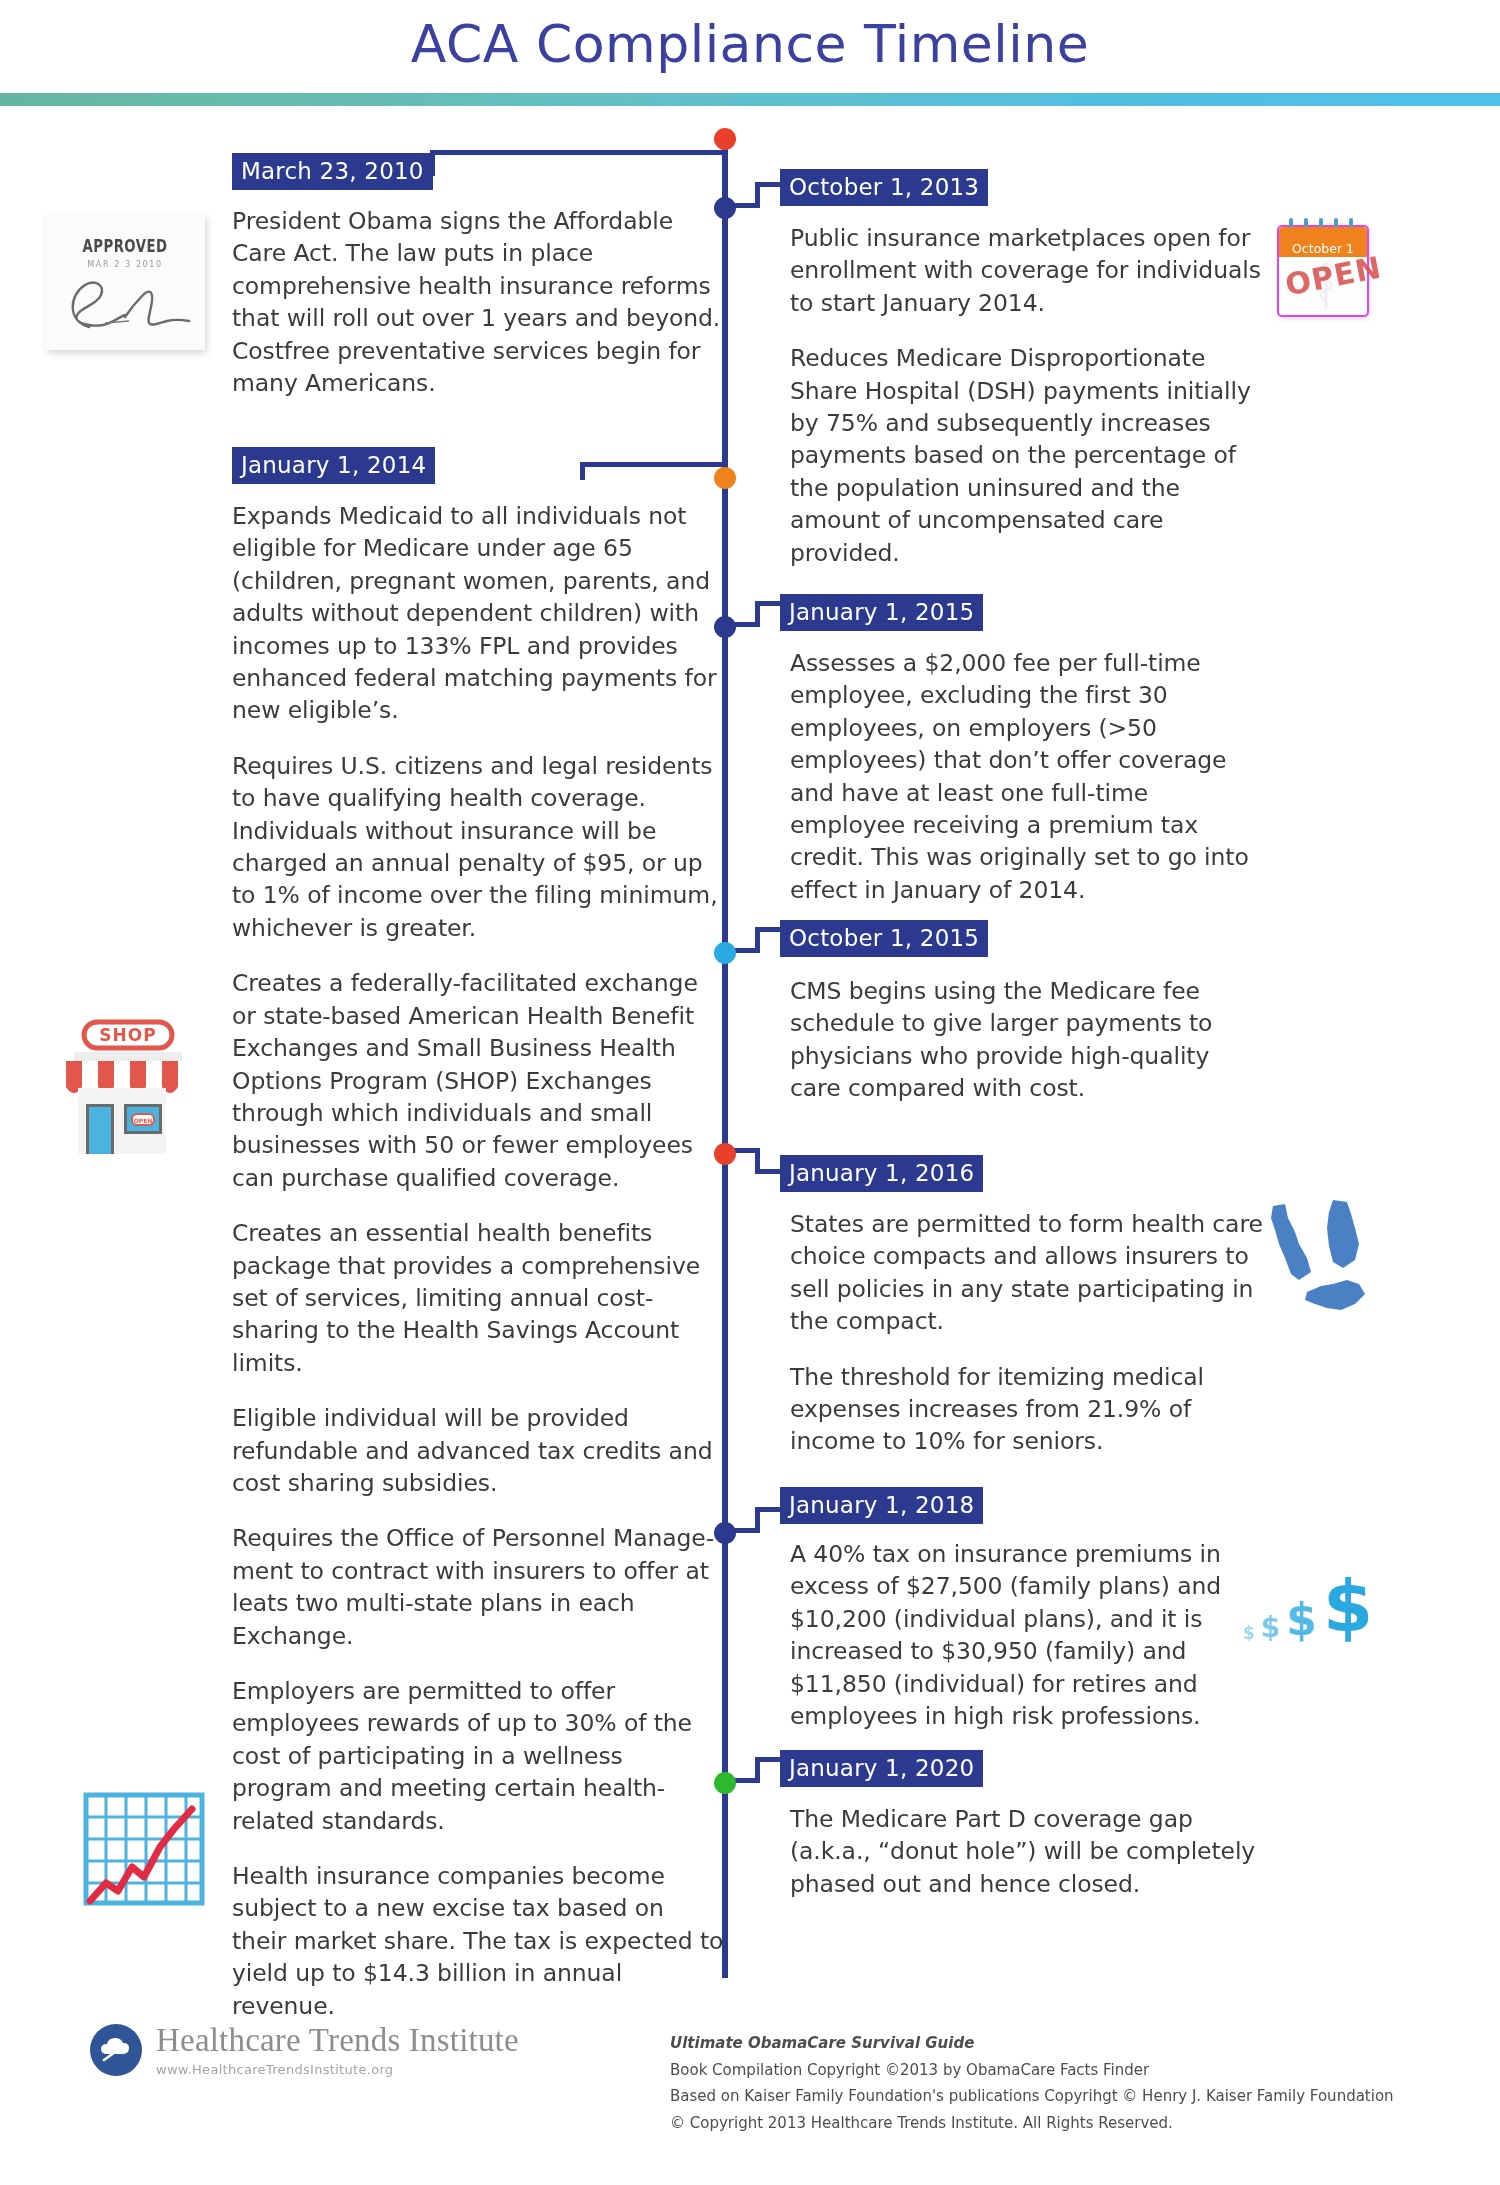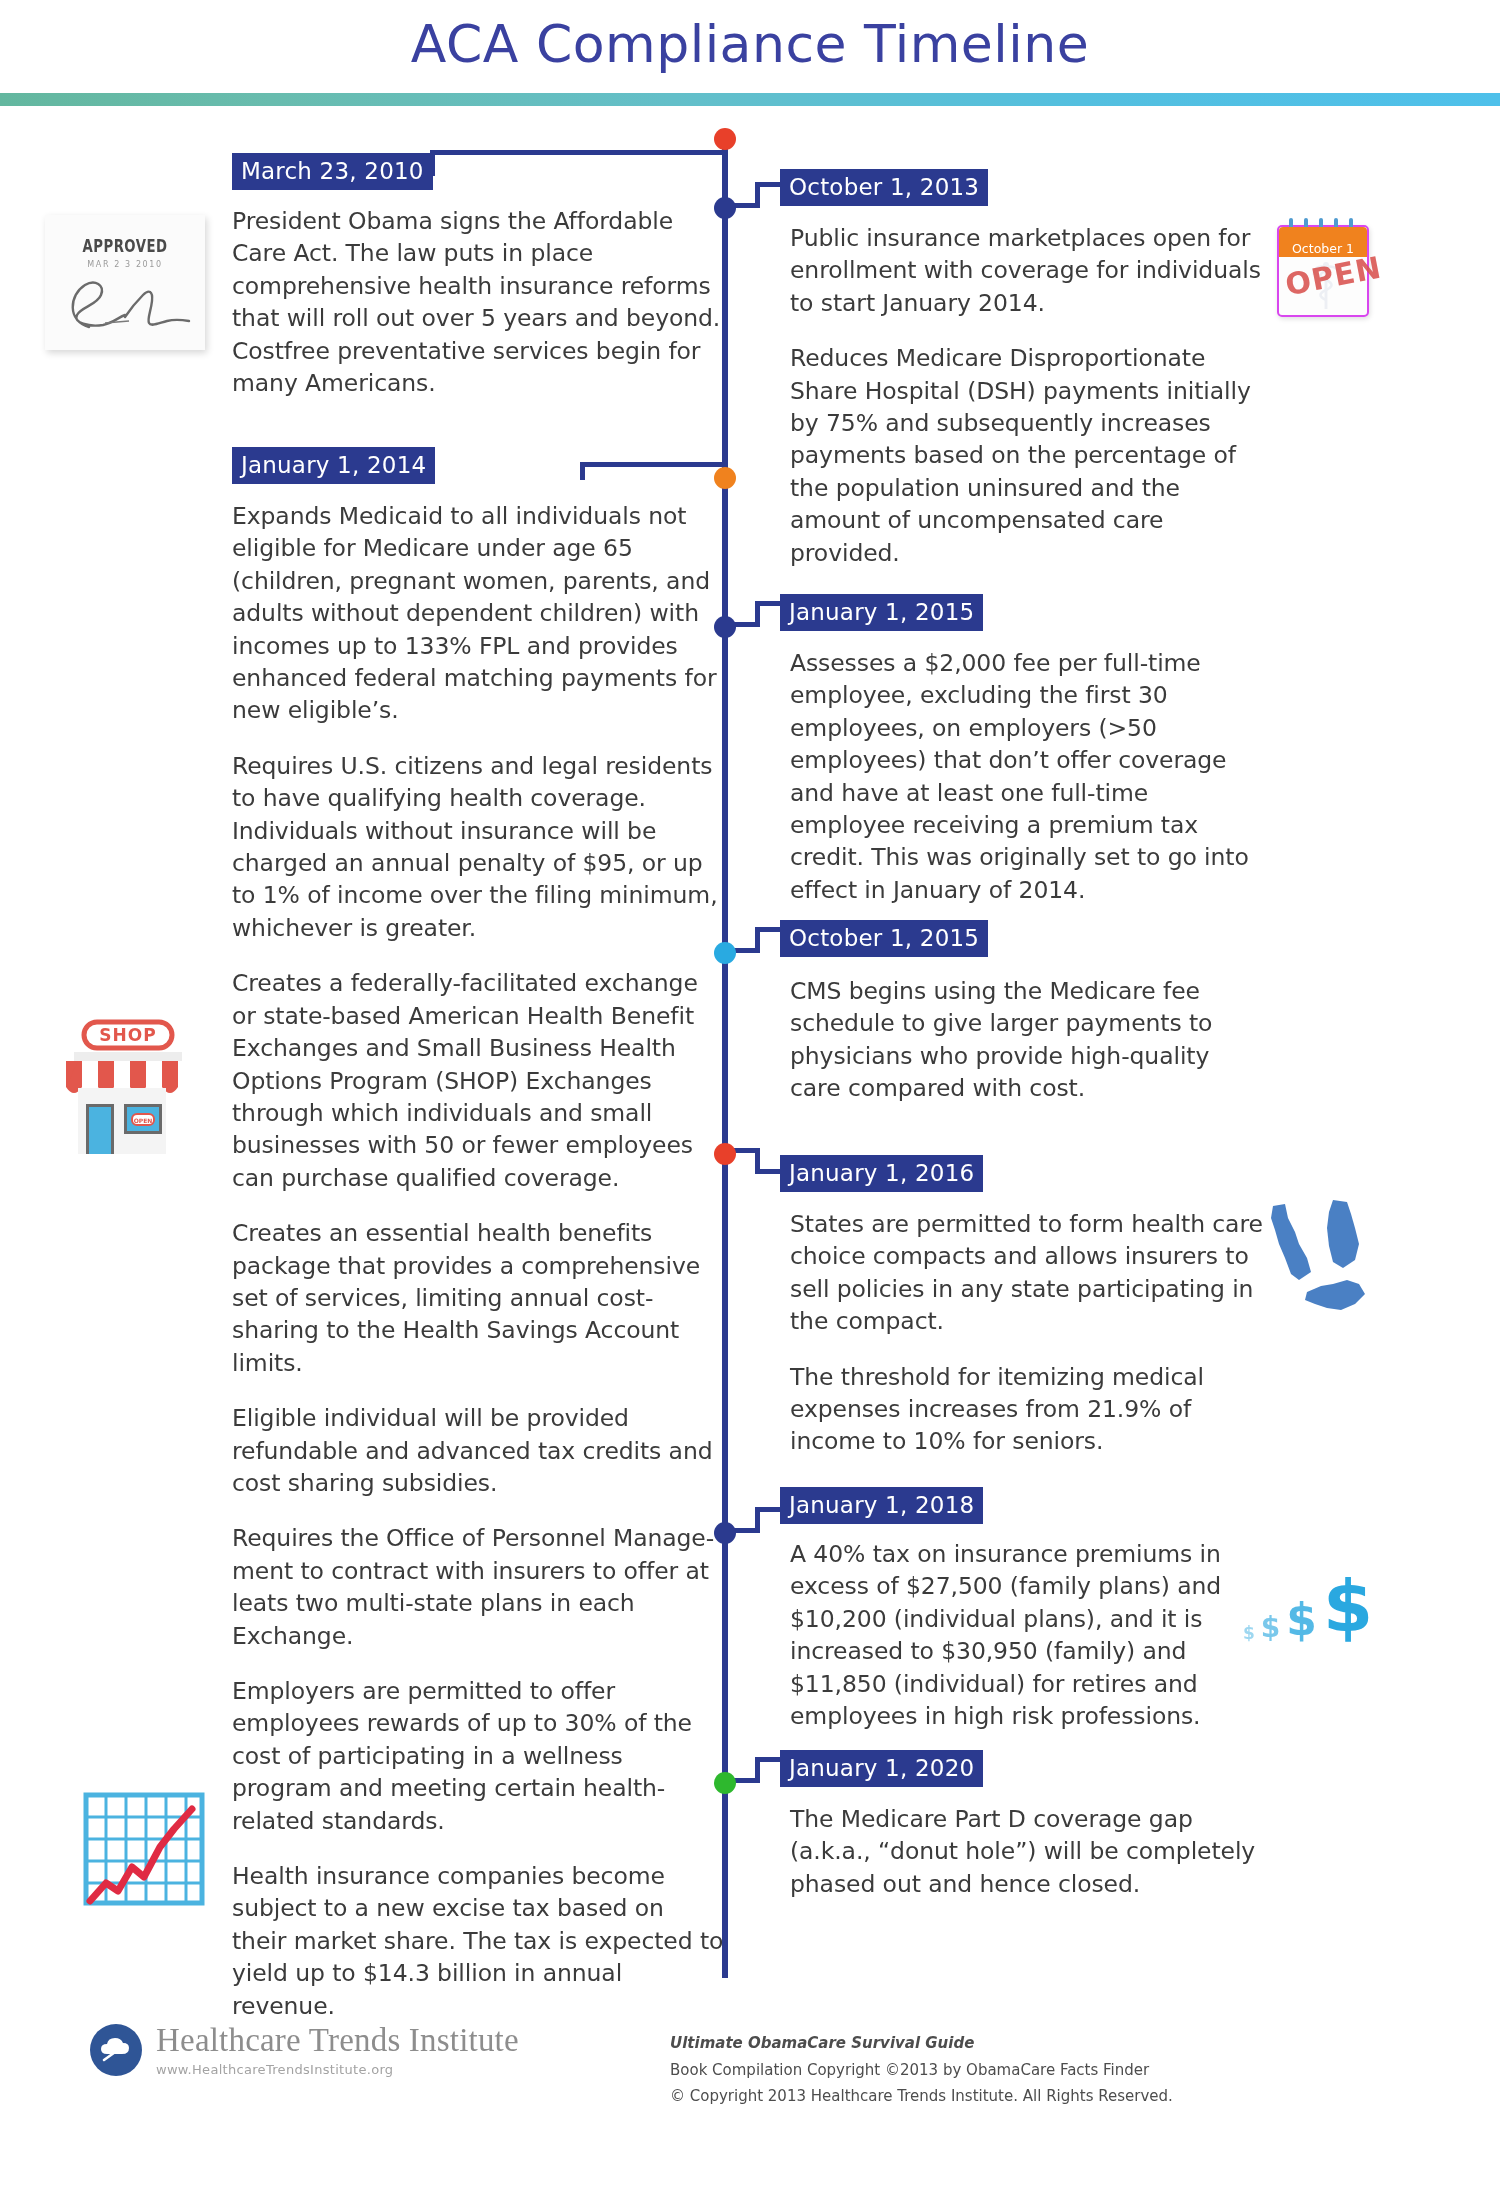--- a/index.html
+++ b/index.html
@@ -237,21 +237,21 @@
     </svg>
   </div>
 
   <div class="node" style="top:128px;background:#e8402a;"></div>
   <div class="elbow" style="left:430px; top:150px; width:292px; height:26px;">
     <div class="v" style="left:0; top:0; height:26px;"></div>
     <div class="h" style="left:0; top:0; width:292px;"></div>
   </div>
   <div class="chip" style="left:232px; top:153px;">March 23, 2010</div>
   <div class="body-text col-left" style="top:205px;">
-    <p>President Obama signs the Affordable Care Act. The law puts in place comprehensive health insurance reforms that will roll out over 5 years and beyond. Costfree preventative services begin for many Americans.</p>
+    <p>President Obama signs the Affordable Care Act. The law puts in place comprehensive health insurance reforms that will roll out over 1 years and beyond. Costfree preventative services begin for many Americans.</p>
   </div>
 
   <div class="node" style="top:467px;background:#f0821e;"></div>
   <div class="elbow" style="left:580px; top:462px; width:142px; height:18px;">
     <div class="v" style="left:0; top:0; height:18px;"></div>
     <div class="h" style="left:0; top:0; width:142px;"></div>
   </div>
   <div class="chip" style="left:232px; top:447px;">January 1, 2014</div>
   <div class="body-text col-left" style="top:500px;">
     <p>Expands Medicaid to all individuals not eligible for Medicare under age 65 (children, pregnant women, parents, and adults without dependent children) with incomes up to 133% FPL and provides enhanced federal matching payments for new eligible’s.</p>
@@ -409,16 +409,17 @@
     </div>
     <div class="footer-brand-text">
       <div class="footer-brand">Healthcare Trends Institute</div>
       <div class="footer-url">www.HealthcareTrendsInstitute.org</div>
     </div>
   </div>
 
   <div class="footer-credits">
     <div class="ital">Ultimate ObamaCare Survival Guide</div>
     <div>Book Compilation Copyright ©2013 by ObamaCare Facts Finder</div>
+    <div>Based on Kaiser Family Foundation's publications Copyrihgt © Henry J. Kaiser Family Foundation</div>
     <div>© Copyright 2013 Healthcare Trends Institute. All Rights Reserved.</div>
   </div>
 
 </div>
 
 </body></html>

